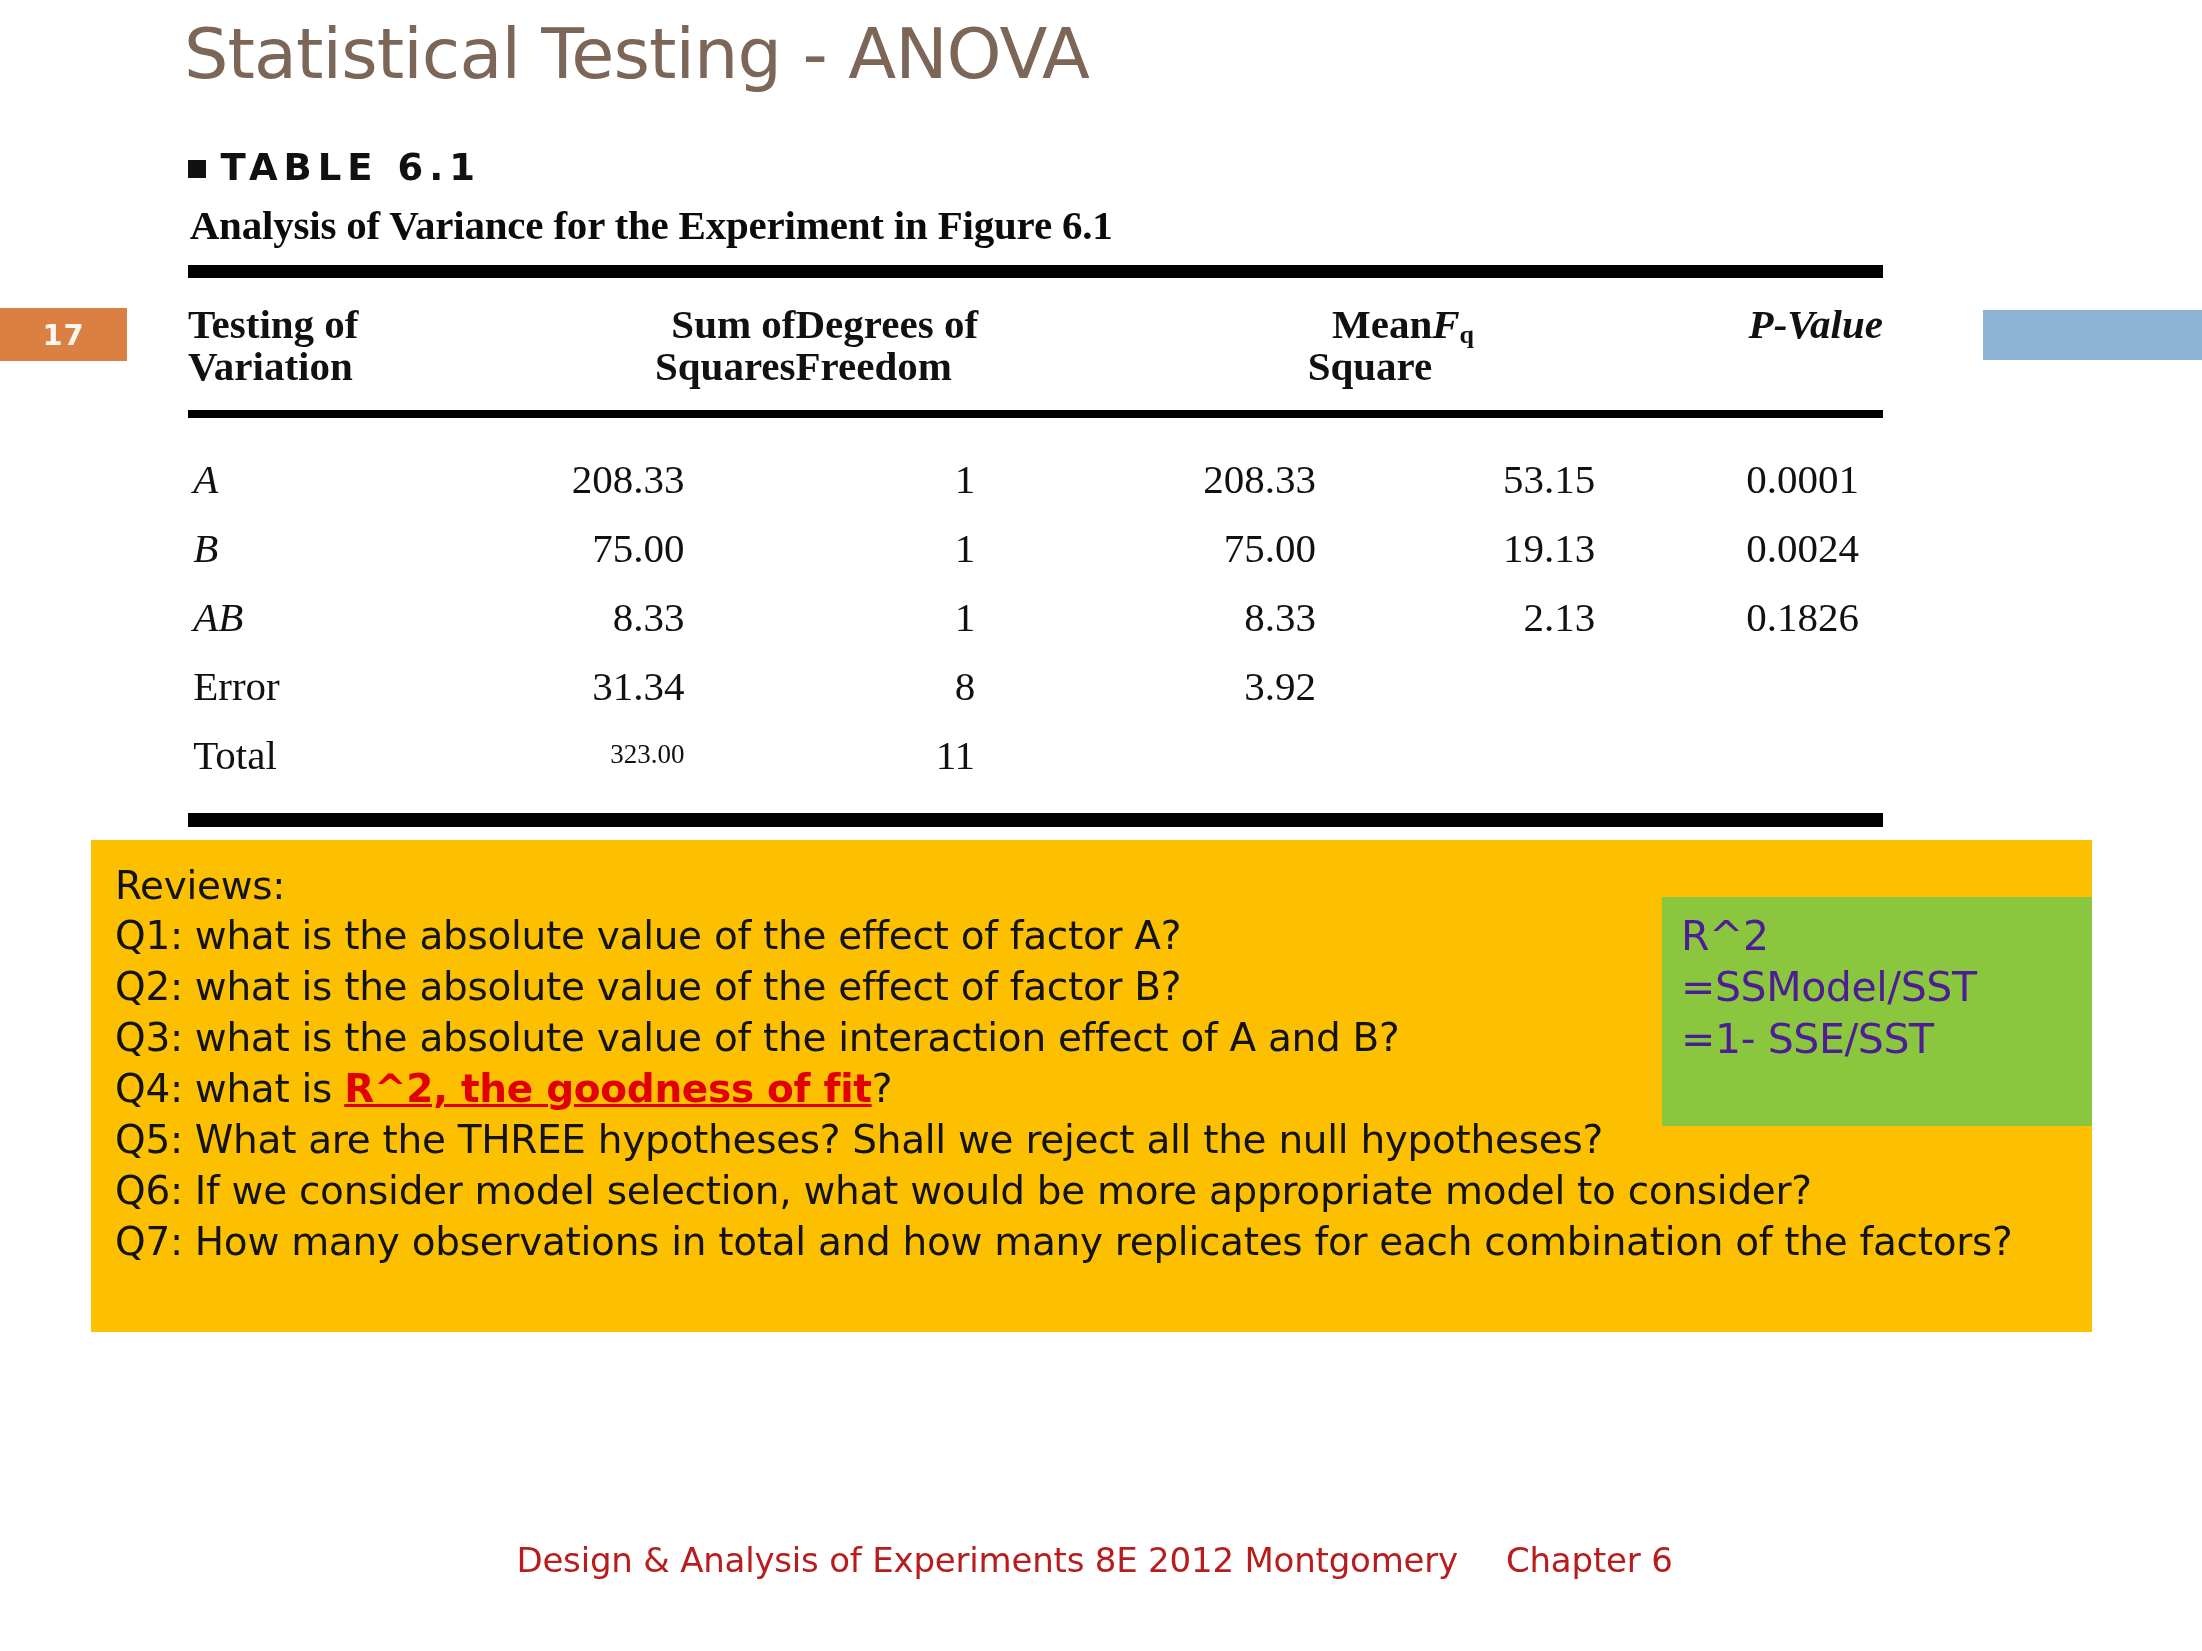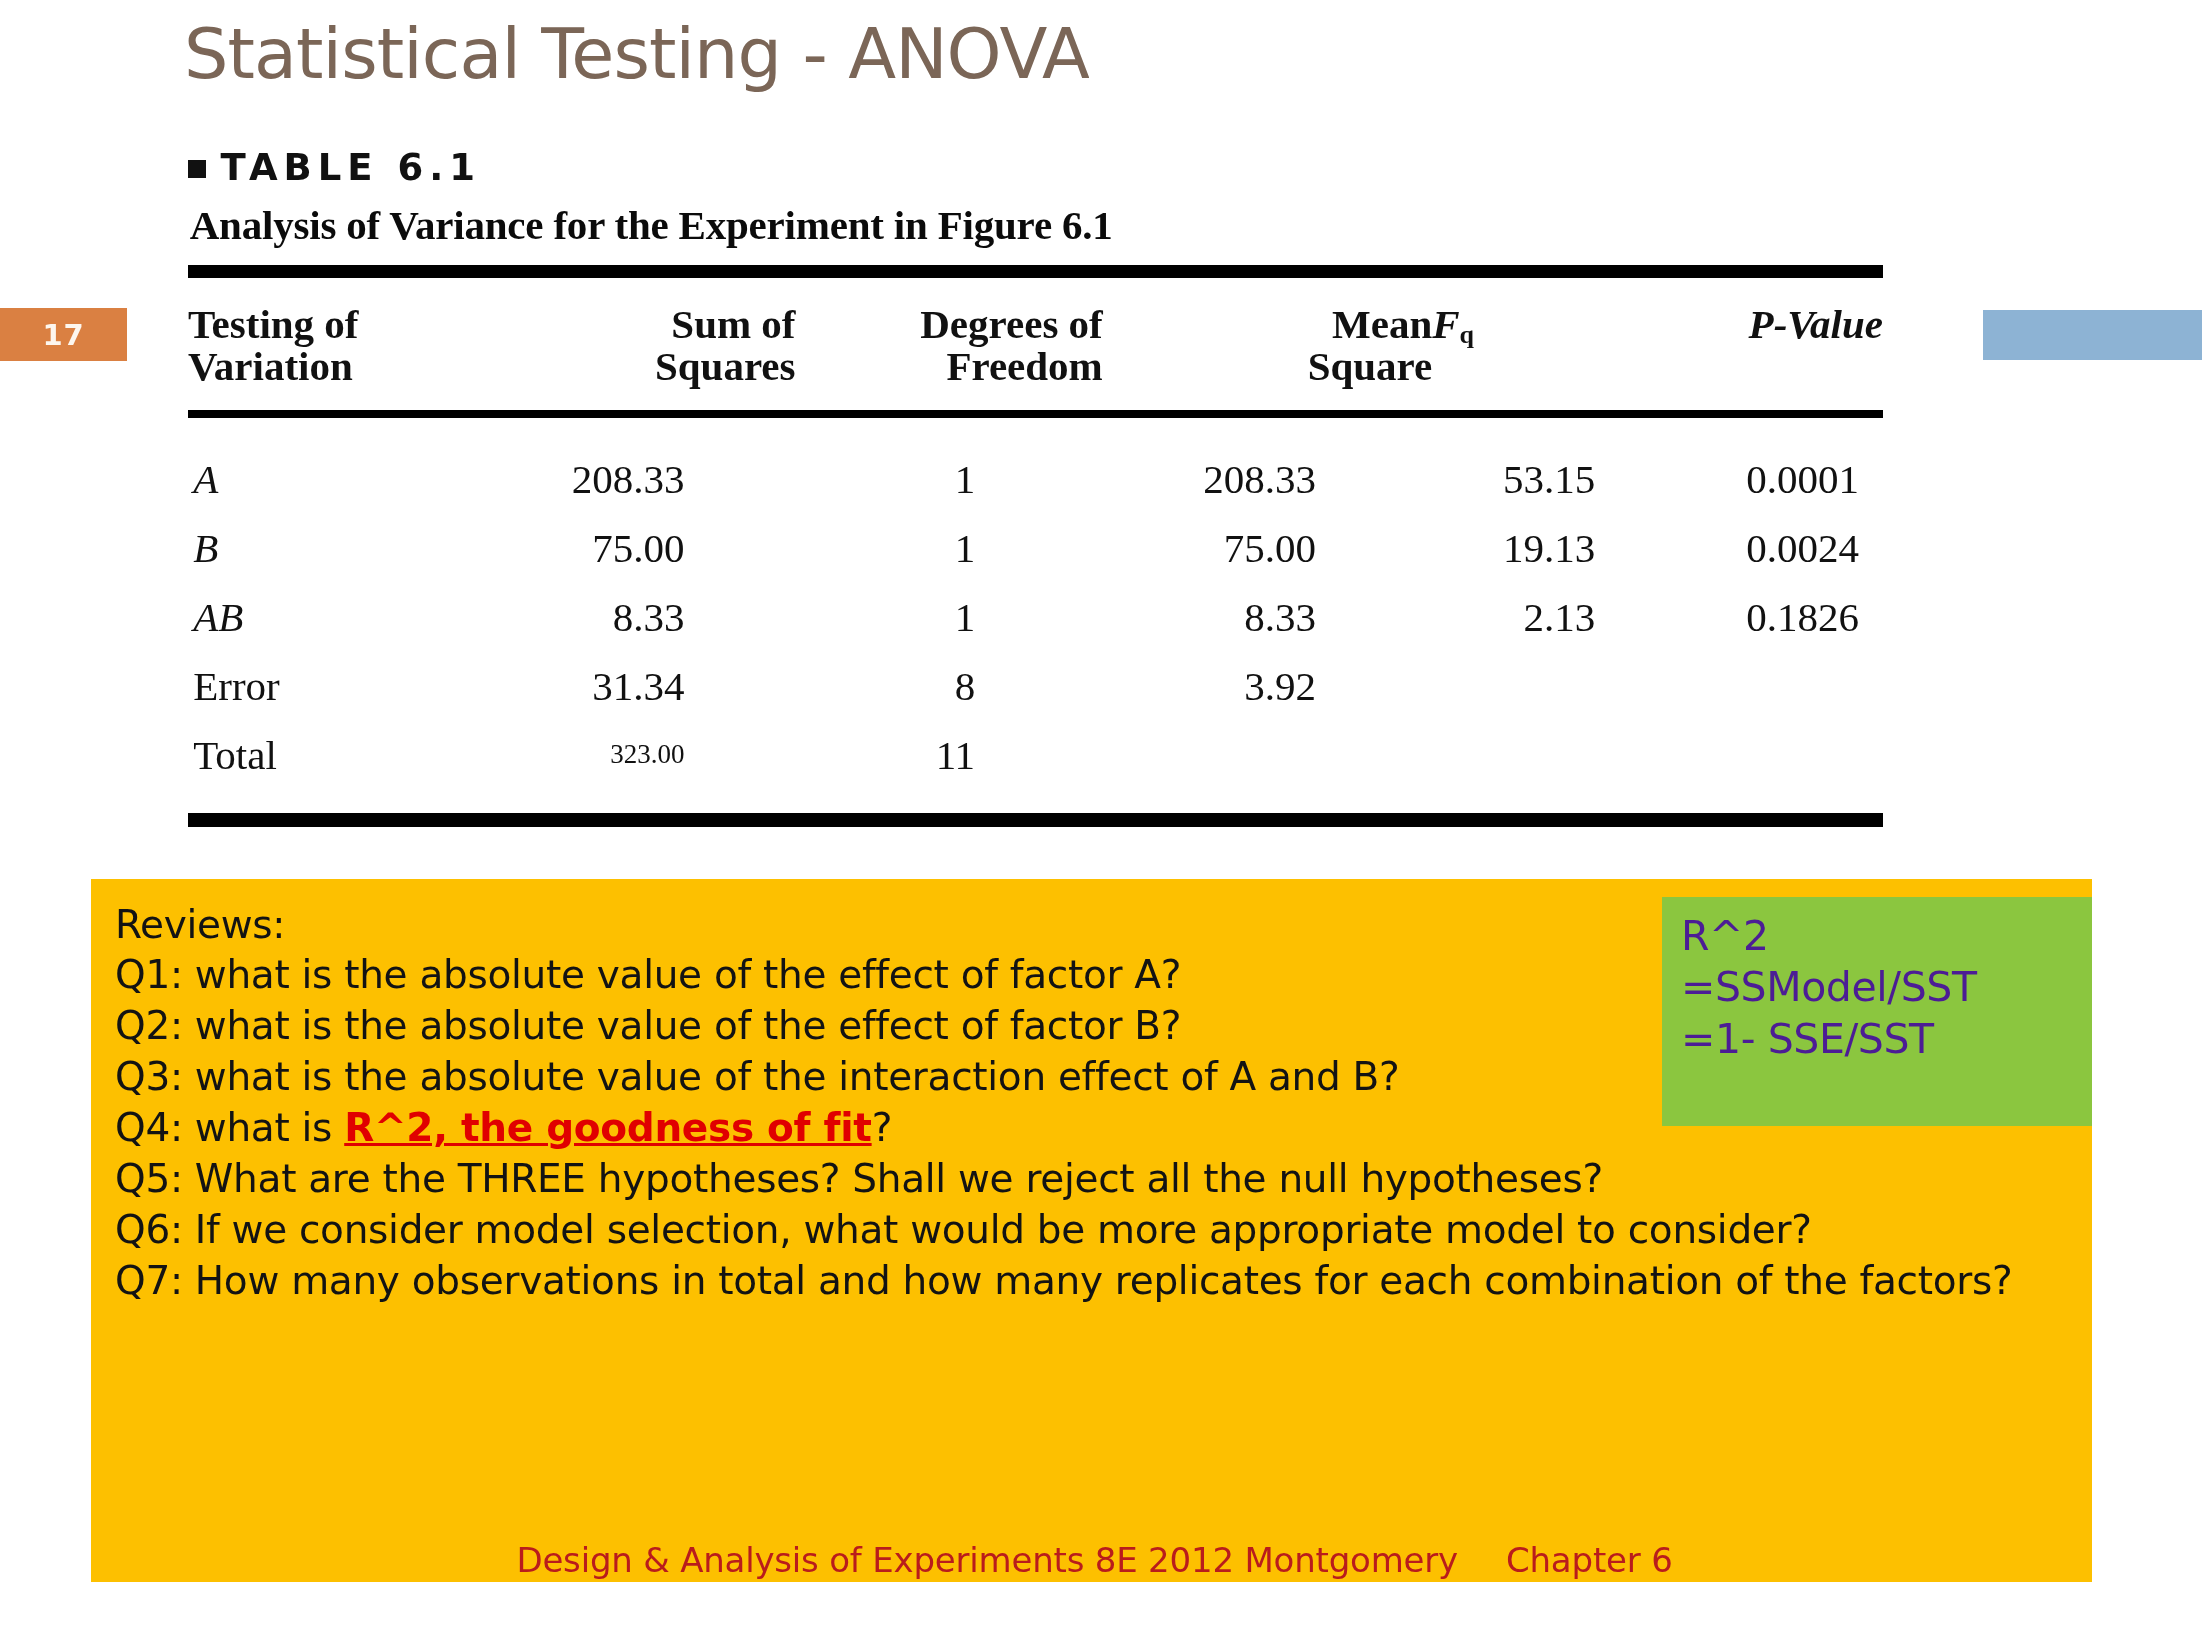--- a/index.html
+++ b/index.html
@@ -123,21 +123,21 @@
 
   .hdr-cell {
     display: block;
     line-height: 1.02;
   }
   .hdr-l1 { }
   .hdr-l2 { }
 
   th.col-source { text-align: left;  width: 293px; padding-left: 3.4px;}
   th.col-ss     { text-align: right; width: 336px; padding-right: 62px;}
-  th.col-df     { text-align: right; width: 318px; padding-right: 71px; margin-top: 48px;}
+  th.col-df     { text-align: left; width: 318px; padding-right: 71px; margin-top: 48px;}
   th.col-ms     { text-align: right; width: 344px; padding-right: 103px;}
   th.col-f      { text-align: left; width: 215px; padding-right: 52px; }
   th.col-p      { text-align: right; width: 258px; padding-right: 24px;}
 
   td.c-source { text-align: left;  font-style: italic; padding-left: 5.2px;}
   td.c-source.plain { font-style: normal; }
   td.c-ss     { text-align: right; padding-right: 62px;}
   td.c-df     { text-align: right; padding-right: 71px;}
   td.c-ms     { text-align: right; padding-right: 103px;}
   td.c-f      { text-align: right; padding-right: 52px;}
@@ -151,23 +151,23 @@
   .body-spacer-bot { height: 22.4px; }
 
   .f-stat { font-style: italic; font-weight: bold; }
   .f-sub  { font-size: 26px; font-style: normal; font-weight: bold; vertical-align: -5.2px; }
   .p-ital { font-style: italic; font-weight: bold; }
 
   
   #reviews-panel {
     position: absolute;
     left: 91px;
-    top: 879px;
+    top: 840px;
     width: 2001px;
-    height: 703px;
+    height: 492px;
     background: #fdc000;
     box-sizing: border-box;
     padding: 20.6px 0 0 24px;
   }
   .review-line {
     font-family: "DejaVu Sans", sans-serif;
     font-size: 39px;
     color: #131313;
     line-height: 1.305;
     white-space: nowrap;

